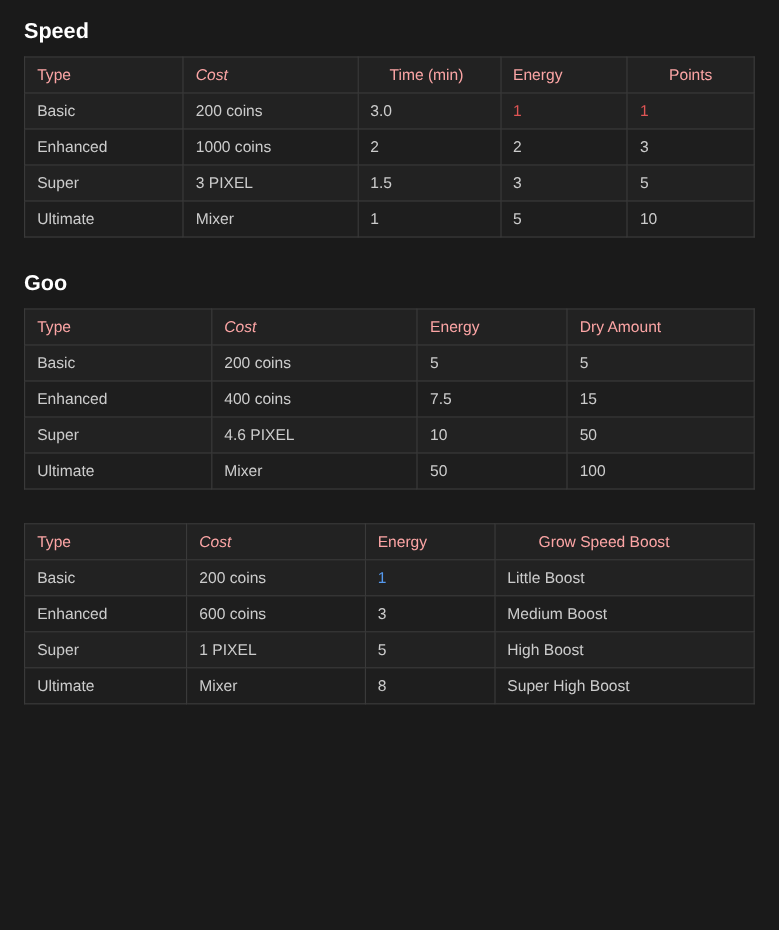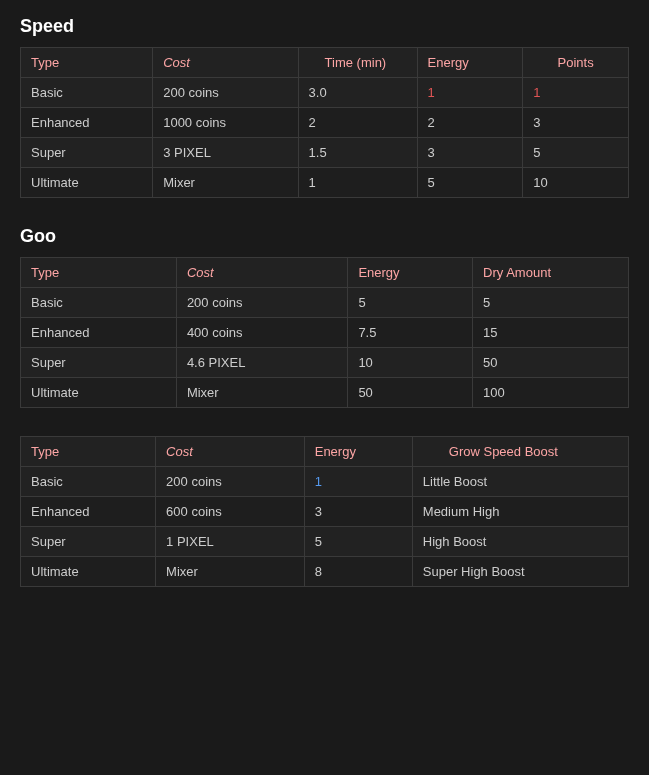--- a/index.html
+++ b/index.html
@@ -177,21 +177,21 @@
     <tr>
       <td>Basic</td>
       <td>200 coins</td>
       <td class="highlight-blue">1</td>
       <td>Little Boost</td>
     </tr>
         <tr>
       <td>Enhanced</td>
       <td>600 coins</td>
       <td>3</td>
-      <td>Medium High</td>
+      <td>Medium Boost</td>
     </tr>
         <tr>
       <td>Super</td>
       <td>1 PIXEL</td>
       <td>5</td>
       <td>High Boost</td>
     </tr>
         <tr>
       <td>Ultimate</td>
       <td>Mixer</td>

